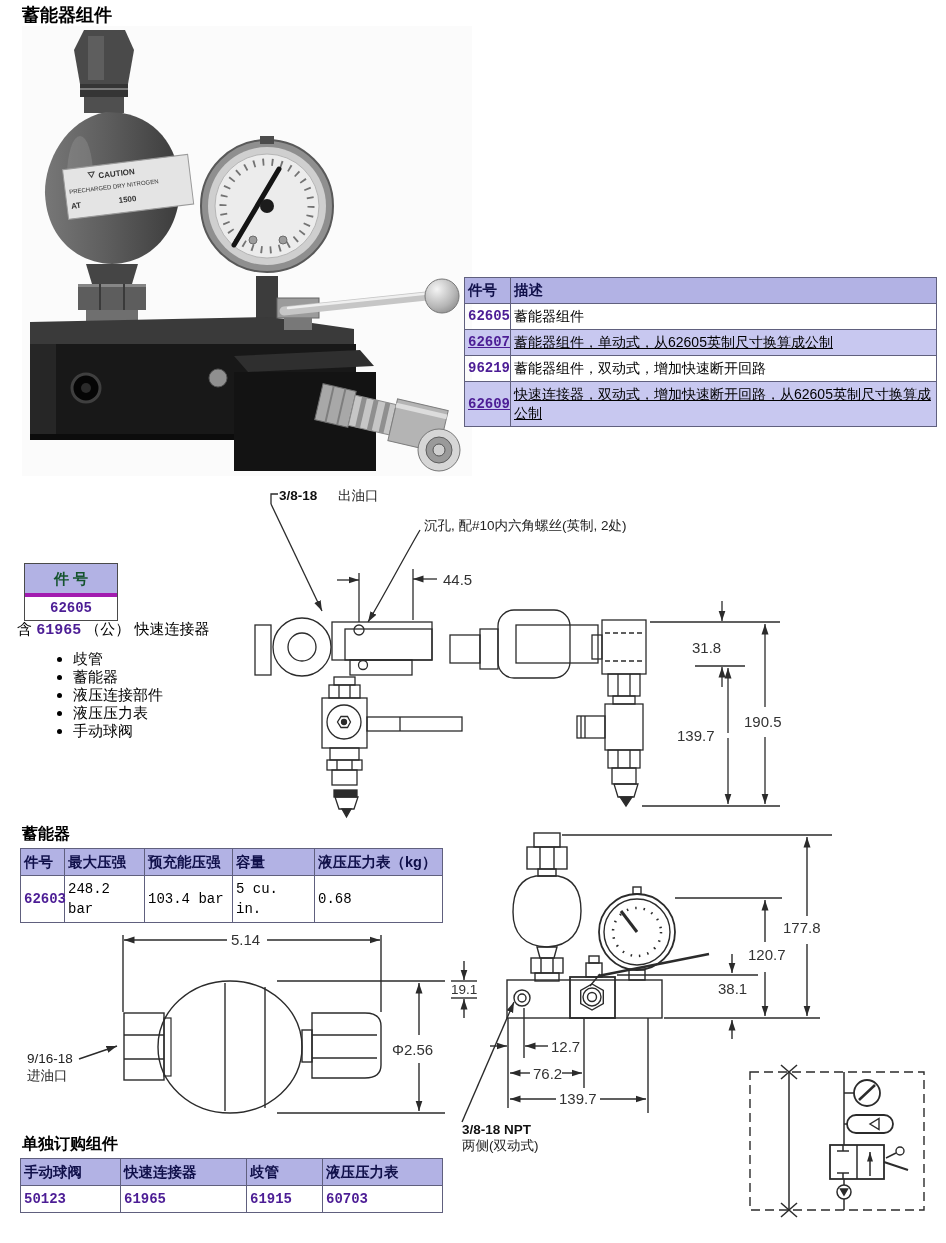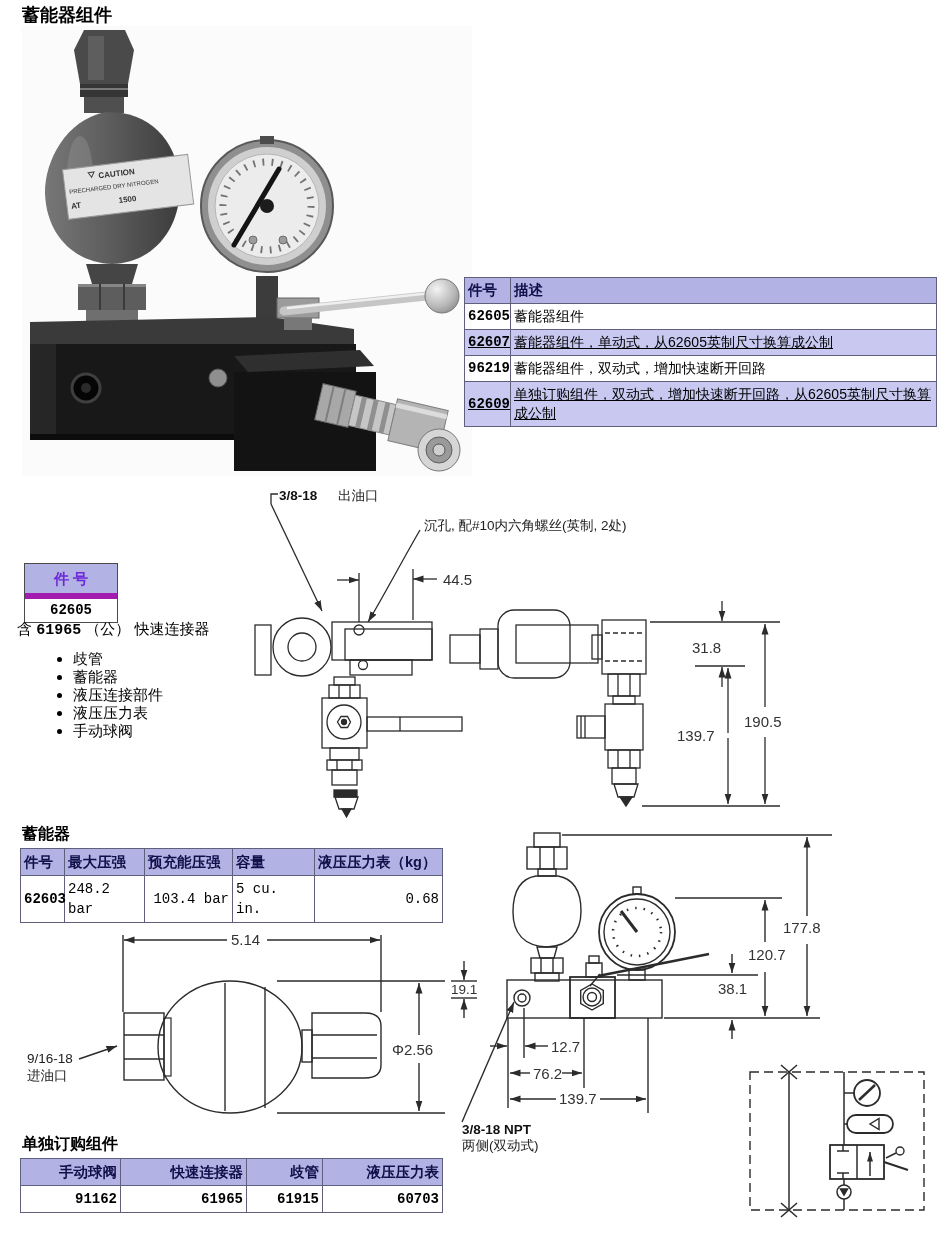--- a/index.html
+++ b/index.html
@@ -8,33 +8,33 @@
   .abs{position:absolute;}
   .h1{font-size:18px;font-weight:bold;}
   .h2{font-size:16px;font-weight:bold;}
   #intro{width:489px;font-size:15px;line-height:19.5px;text-indent:2em;}
   table{border-collapse:collapse;table-layout:fixed;}
   
   #parts{width:473px;border:1px solid #3c3c5e;}
   #parts td{border:1px solid #60607e;font-size:14px;padding:3px 3px;line-height:19px;vertical-align:middle;}
   #parts .hdr td{background:#b2b2e4;font-weight:bold;color:#10104a;font-size:14.5px;}
   #parts tr.alt td{background:#c8c8f0;text-decoration:underline;}
-  .pn{font-family:"Liberation Mono","DejaVu Sans Mono",monospace;font-weight:bold;color:#000000;font-size:14px;}
+  .pn{font-family:"Liberation Mono","DejaVu Sans Mono",monospace;font-weight:bold;color:#4c1d95;font-size:14px;}
   
   #partbox{width:92px;border:1px solid #4a4a4a;}
-  #partbox .pb-h{background:#b2b2e4;border-bottom:6px solid #a21caf;height:29px;line-height:29px;
-                 text-align:center;font-weight:bold;font-size:15px;color:#6d28d9;}
+  #partbox .pb-h{background:#b2b2e4;border-bottom:4px solid #a21caf;height:29px;line-height:29px;
+                 text-align:center;font-weight:bold;font-size:15px;color:#14532d;}
   #partbox .pb-v{height:23px;line-height:23px;text-align:center;}
   #includes{font-size:15px;}
   #components{margin:0;padding-left:17px;font-size:15px;line-height:18px;list-style:disc;}
   
   .dtable{border:1px solid #3c3c5e;}
   .dtable td{border:1px solid #60607e;font-size:14px;padding:3px 3px;line-height:20px;}
   .dtable .hdr td{background:#b2b2e4;font-weight:bold;color:#10104a;font-size:14.5px;}
-  .tc{text-align:right;}
+  .tc{text-align:left;}
   .mono{font-family:"Liberation Mono","DejaVu Sans Mono",monospace;font-size:14px;}
   
   .dim{font-family:"Liberation Sans","DejaVu Sans",sans-serif;font-size:15px;fill:#333;}
   .dims{font-family:"Liberation Sans","DejaVu Sans",sans-serif;font-size:13.5px;fill:#333;}
   .lbl{font-family:"Liberation Sans","DejaVu Sans",sans-serif;font-size:13.5px;fill:#222;}
   .lblb{font-family:"Liberation Sans","DejaVu Sans",sans-serif;font-size:13.5px;font-weight:bold;fill:#111;}
   .tiny{font-family:"Liberation Sans","DejaVu Sans",sans-serif;fill:#333;}
 </style>
 </head>
 <body>
@@ -156,21 +156,21 @@
     <tr class="alt">
       <td class="pn">62607</td>
       <td>蓄能器组件，单动式，从62605英制尺寸换算成公制</td>
     </tr>
     <tr>
       <td class="pn">96219</td>
       <td>蓄能器组件，双动式，增加快速断开回路</td>
     </tr>
     <tr class="alt">
       <td class="pn">62609</td>
-      <td>单独订购组件，双动式，增加快速断开回路，从62605英制尺寸换算成公制</td>
+      <td>快速连接器，双动式，增加快速断开回路，从62605英制尺寸换算成公制</td>
     </tr>
   </tbody>
     </table>
 
   <svg class="abs" style="left:228px;top:483px;" width="718" height="345" viewBox="0 0 718 345">
     <defs>
       <marker id="ah-t" markerUnits="userSpaceOnUse" markerWidth="11" markerHeight="8" refX="10.5" refY="4" orient="auto">
         <path d="M0,0.5 L10.5,4 L0,7.5 Z" fill="#2b2b2b"></path>
       </marker>
     </defs>
@@ -479,21 +479,21 @@
         <col style="width:120px">
       </colgroup>
     <tbody>
         <tr class="hdr">
       <td class="tc">手动球阀</td>
       <td class="tc">快速连接器</td>
       <td class="tc">歧管</td>
       <td class="tc">液压压力表</td>
     </tr>
     <tr>
-      <td class="pn tc">91162</td>
+      <td class="pn tc">50123</td>
       <td class="pn tc">61965</td>
       <td class="pn tc">61915</td>
       <td class="pn tc">60703</td>
     </tr>
   </tbody>
     </table>
 
 </div>
 
 </body></html>

